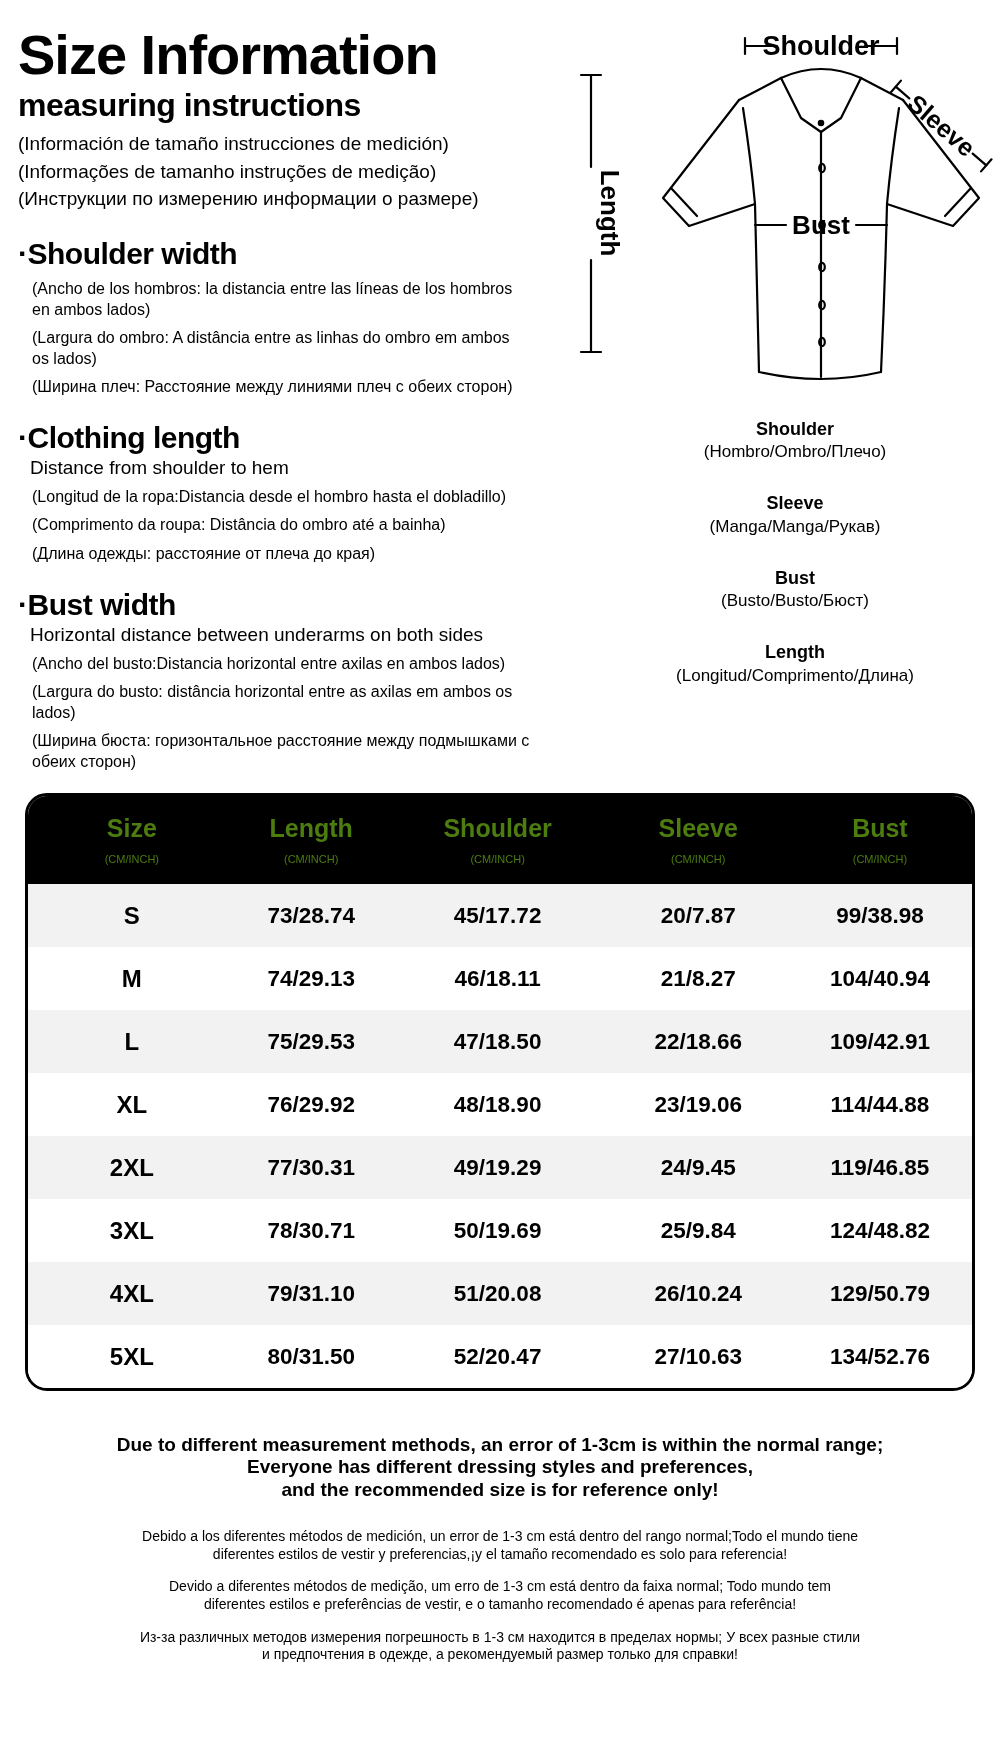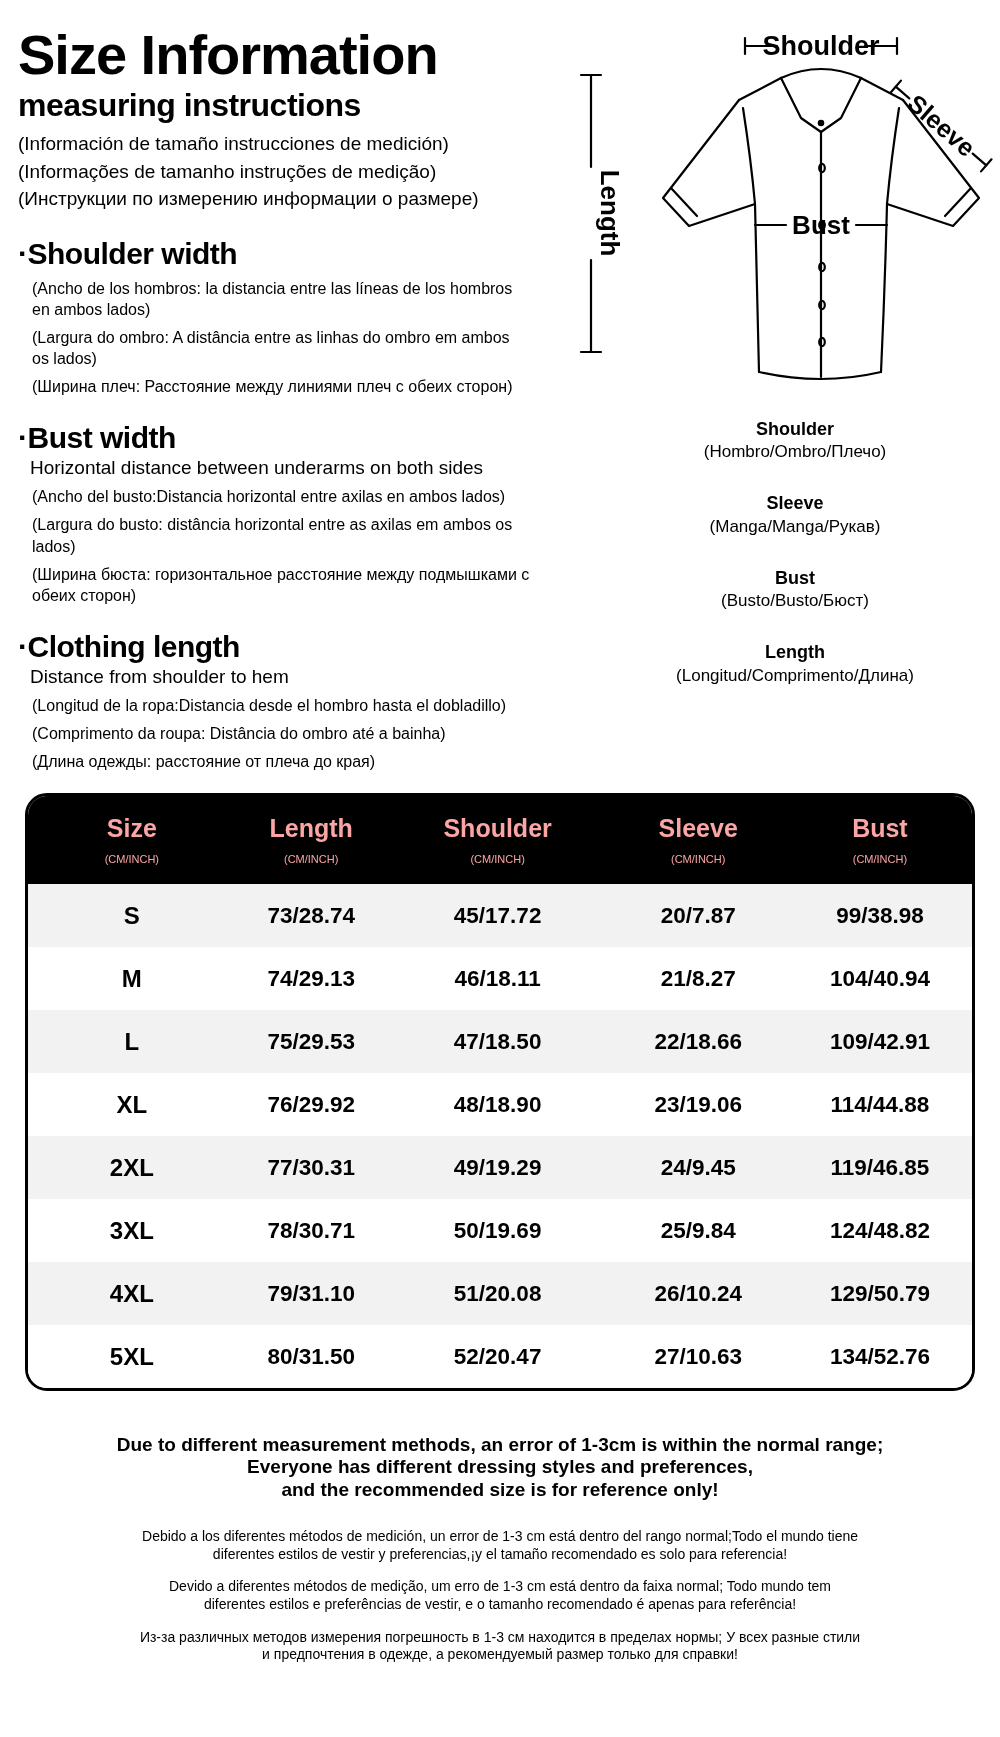--- a/index.html
+++ b/index.html
@@ -25,21 +25,21 @@
   
   .shirt-svg { display:block; margin:0 auto; }
   .shirt-svg text { font-family:"Liberation Sans", sans-serif; }
   .legend { margin-top:18px; }
   .legend-block { margin-bottom:29px; }
   .legend-term { font-size:18px; font-weight:bold; line-height:1.3; }
   .legend-trans { font-size:17px; line-height:1.3; }
 
   
   .size-table { margin:28px 25px 0 25px; border:3px solid #000; border-radius:22px; overflow:hidden; background:#fff; }
-  .thead { background:#000; color:#fca5a5; display:flex; height:88px; align-items:center; }
+  .thead { background:#000; color:#4d7c0f; display:flex; height:88px; align-items:center; }
   .th { display:flex; flex-direction:column; align-items:center; justify-content:center; }
   .th-label { font-size:25px; font-weight:bold; line-height:1.1; }
   .th-unit { font-size:11px; font-weight:normal; margin-top:10px; }
   .tr { display:flex; height:63px; align-items:center; }
   .tr:nth-child(odd) { background:#f2f2f2; }
   .tr:nth-child(even) { background:#ffffff; }
   .td { text-align:center; font-size:22.5px; font-weight:bold; }
   .td.size-cell { font-size:24px; }
   .c0 { width:22%; } .c1 { width:16%; } .c2 { width:23.5%; } .c3 { width:19%; } .c4 { width:19.5%; }
 
@@ -69,38 +69,38 @@
       <div class="section">
         <div class="section-heading">·Shoulder width</div>
         <div class="section-trans">
           <div>(Ancho de los hombros: la distancia entre las líneas de los hombros en ambos lados)</div>
           <div>(Largura do ombro: A distância entre as linhas do ombro em ambos os lados)</div>
           <div>(Ширина плеч: Расстояние между линиями плеч с обеих сторон)</div>
         </div>
       </div>
 
       <div class="section">
+        <div class="section-heading">·Clothing length</div>
+        <div class="section-desc">Distance from shoulder to hem</div>
+        <div class="section-trans">
+          <div>(Longitud de la ropa:Distancia desde el hombro hasta el dobladillo)</div>
+          <div>(Comprimento da roupa: Distância do ombro até a bainha)</div>
+          <div>(Длина одежды: расстояние от плеча до края)</div>
+        </div>
+      </div>
+
+      <div class="section">
         <div class="section-heading">·Bust width</div>
         <div class="section-desc">Horizontal distance between underarms on both sides</div>
         <div class="section-trans">
           <div>(Ancho del busto:Distancia horizontal entre axilas en ambos lados)</div>
           <div>(Largura do busto: distância horizontal entre as axilas em ambos os lados)</div>
           <div>(Ширина бюста: горизонтальное расстояние между подмышками с обеих сторон)</div>
         </div>
       </div>
-
-      <div class="section">
-        <div class="section-heading">·Clothing length</div>
-        <div class="section-desc">Distance from shoulder to hem</div>
-        <div class="section-trans">
-          <div>(Longitud de la ropa:Distancia desde el hombro hasta el dobladillo)</div>
-          <div>(Comprimento da roupa: Distância do ombro até a bainha)</div>
-          <div>(Длина одежды: расстояние от плеча до края)</div>
-        </div>
-      </div>
     </div>
 
     <div class="right-col">
       <svg class="shirt-svg" width="440" height="380" viewBox="0 0 440 380" fill="none" stroke="#000" stroke-width="2.2" stroke-linecap="round" stroke-linejoin="round">
 
         <g>
           <line x1="170" y1="18" x2="170" y2="34"></line>
           <line x1="170" y1="26" x2="202" y2="26"></line>
           <text x="246" y="35" text-anchor="middle" font-size="27" font-weight="600" fill="#000" stroke="none">Shoulder</text>
           <line x1="290" y1="26" x2="322" y2="26"></line>

